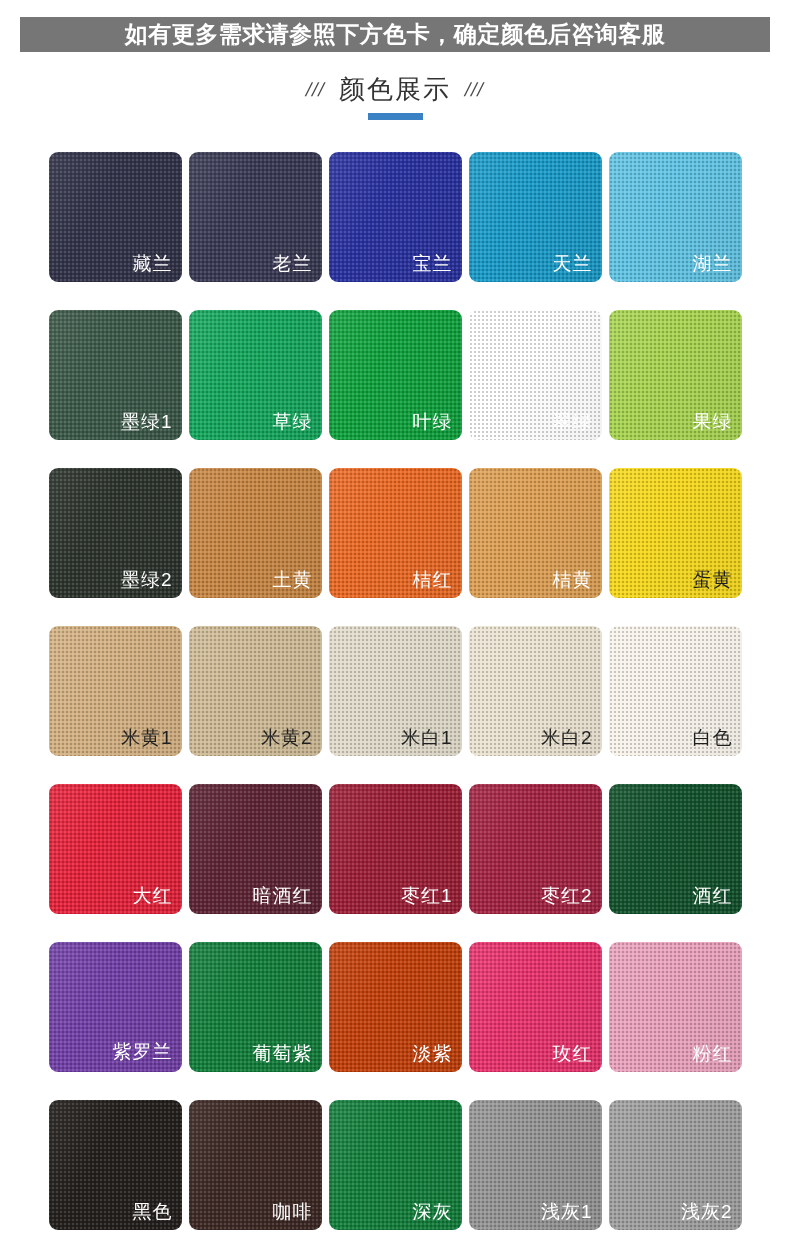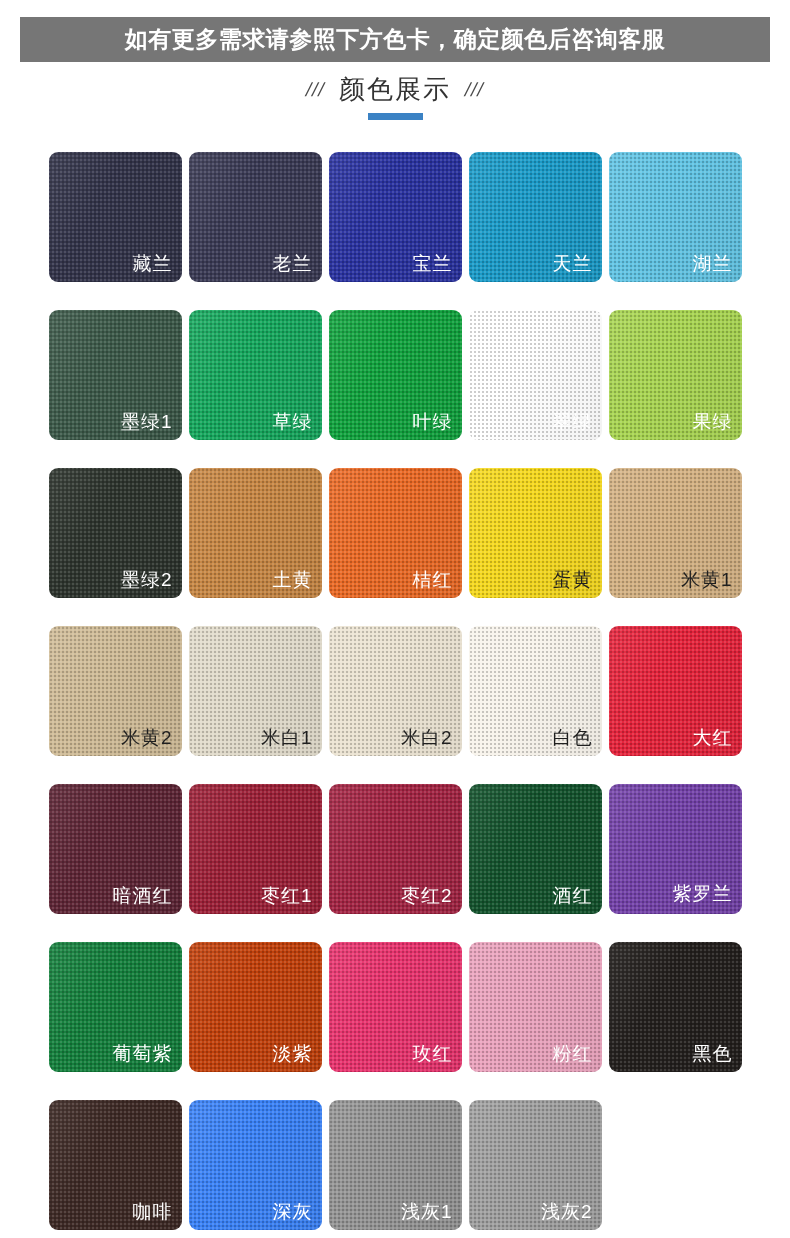--- a/index.html
+++ b/index.html
@@ -15,21 +15,21 @@
     overflow: hidden;
     position: relative;
   }
 
   
   .banner {
     position: absolute;
     left: 20px;
     top: 17px;
     width: 750px;
-    height: 45px;
+    height: 35px;
     background: #767676;
     display: flex;
     align-items: center;
     justify-content: center;
     box-sizing: border-box;
   }
   .banner-text {
     color: #ffffff;
     font-size: 23px;
     font-weight: bold;
@@ -216,20 +216,25 @@
       <div class="swatch" style="background: rgb(199, 135, 69);">
         <span class="swatch-label label-light">土黄</span>
       </div>
     </div>
     <div class="cell">
       <div class="swatch" style="background: rgb(234, 106, 38);">
         <span class="swatch-label label-light">桔红</span>
       </div>
     </div>
     <div class="cell">
+      <div class="swatch" style="background: rgb(221, 160, 85);">
+        <span class="swatch-label label-light">桔黄</span>
+      </div>
+    </div>
+    <div class="cell">
       <div class="swatch" style="background: rgb(245, 216, 30);">
         <span class="swatch-label label-dark">蛋黄</span>
       </div>
     </div>
     <div class="cell">
       <div class="swatch" style="background: rgb(211, 177, 131);">
         <span class="swatch-label label-dark">米黄1</span>
       </div>
     </div>
     <div class="cell">
@@ -306,21 +311,21 @@
       <div class="swatch" style="background: rgb(36, 32, 30);">
         <span class="swatch-label label-light">黑色</span>
       </div>
     </div>
     <div class="cell">
       <div class="swatch" style="background: rgb(62, 42, 38);">
         <span class="swatch-label label-light">咖啡</span>
       </div>
     </div>
     <div class="cell">
-      <div class="swatch" style="background: #3b82f6;">
+      <div class="swatch" style="background: #15803d;">
         <span class="swatch-label label-light">深灰</span>
       </div>
     </div>
     <div class="cell">
       <div class="swatch" style="background: rgb(149, 149, 149);">
         <span class="swatch-label label-light">浅灰1</span>
       </div>
     </div>
     <div class="cell">
       <div class="swatch" style="background: rgb(160, 160, 160);">

